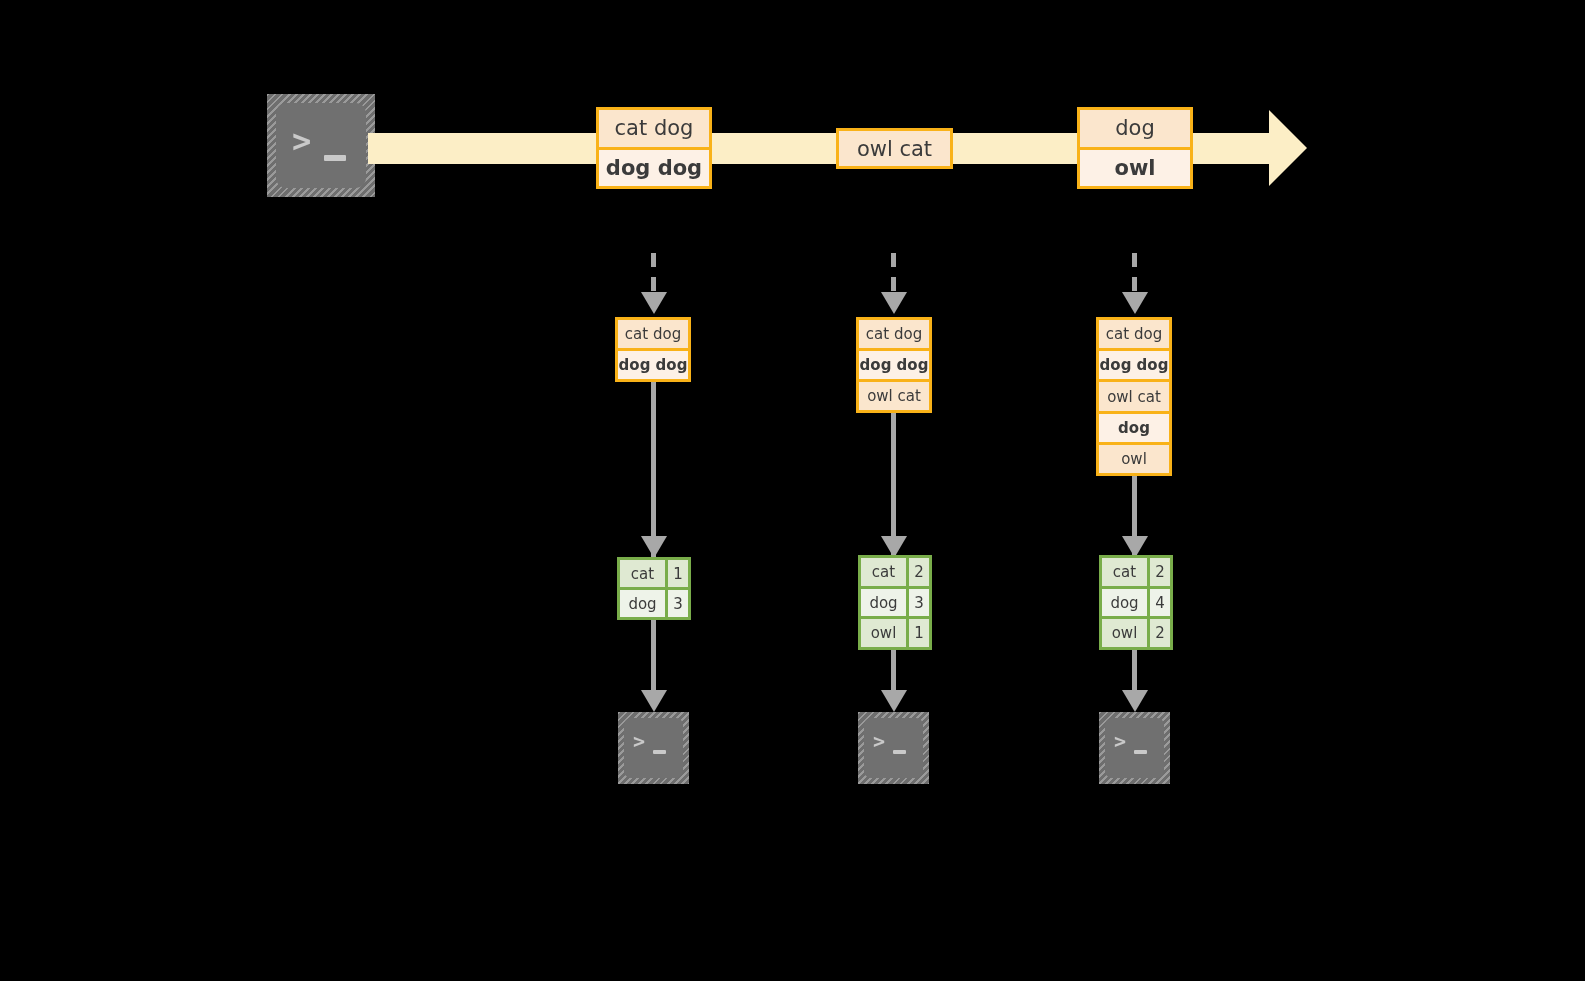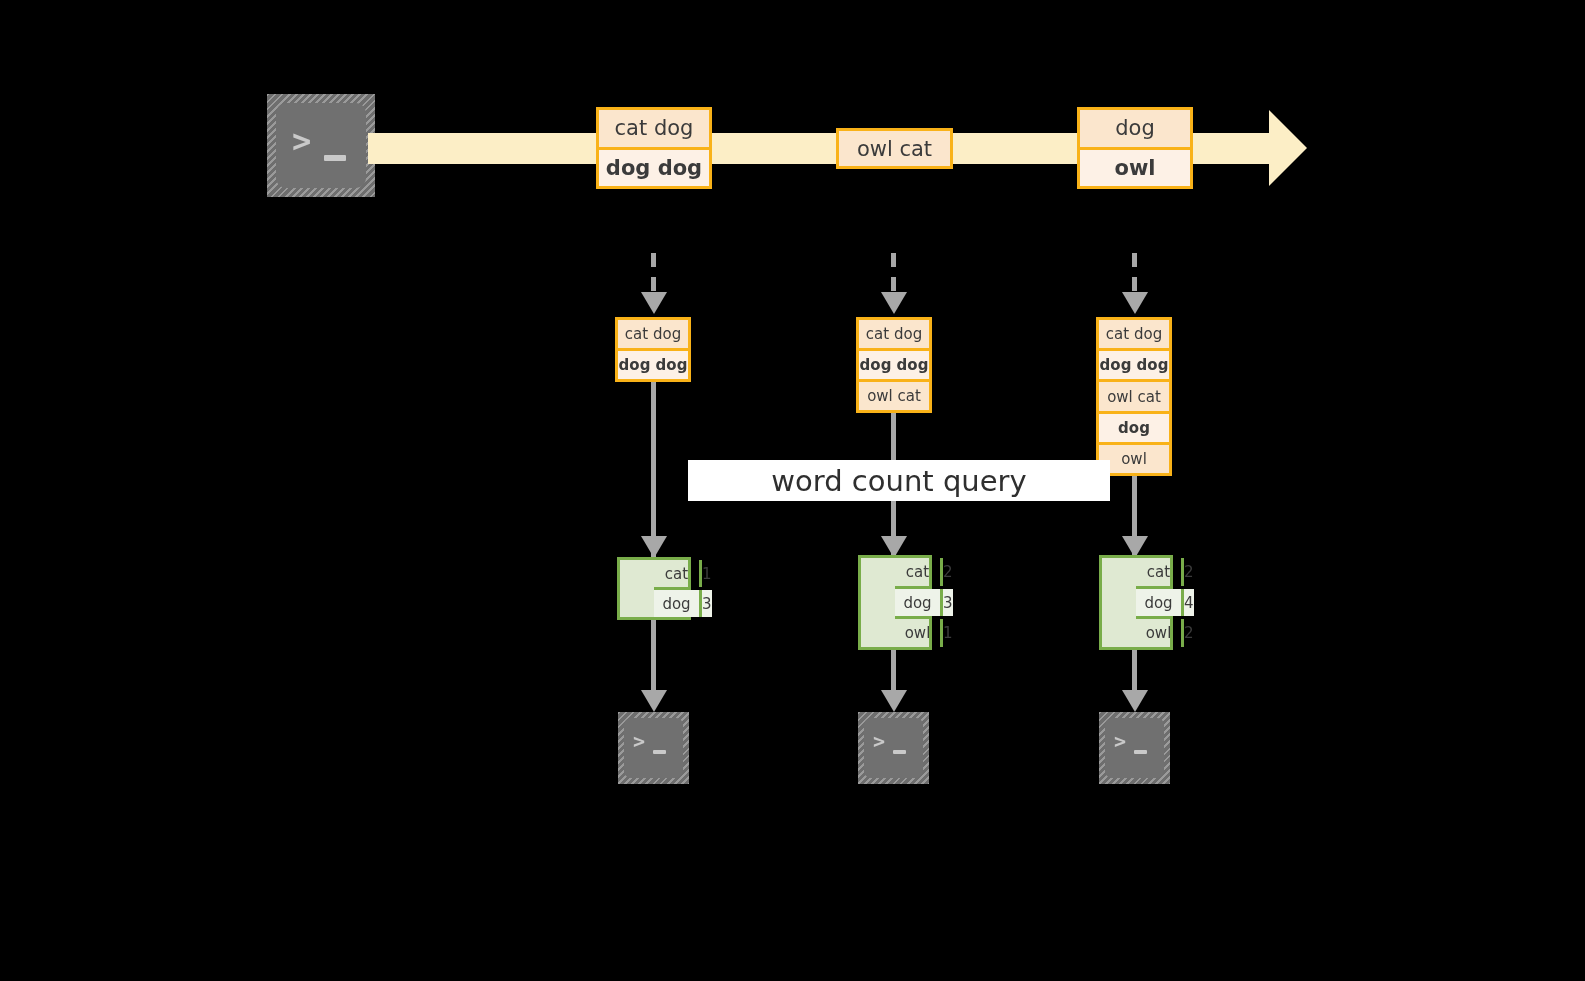--- a/index.html
+++ b/index.html
@@ -64,21 +64,21 @@
     white-space:nowrap;
   }
   .obox .row.alt{background:#fdf1e6;font-weight:bold;}
   .obox .row.sep{border-top:3px solid #f9b218;}
   
   .gbox{
     position:absolute;
     box-sizing:border-box;
     border:3px solid #79ad4a;
     background:#dfe9d2;
-    display:flex;flex-direction:column;padding-left:34px;
+    display:flex;flex-direction:column;
   }
   .gbox .grow{
     flex:1;
     display:flex;
     box-sizing:border-box;
   }
   .gbox .grow.sep{border-top:3px solid #79ad4a;}
   .gbox .gc-word{
     flex:0 0 48px;
     display:flex;align-items:center;justify-content:center;
@@ -177,23 +177,20 @@
 
   <div class="vline" style="left:651px;top:382px;height:176px;"></div>
   <div class="vhead" style="left:641px;top:536px;"></div>
 
   <div class="vline" style="left:891px;top:413px;height:145px;"></div>
   <div class="vhead" style="left:881px;top:536px;"></div>
 
   <div class="vline" style="left:1132px;top:476px;height:82px;"></div>
   <div class="vhead" style="left:1122px;top:536px;"></div>
 
-  <div class="banner" style="left:688px;top:460px;width:422px;height:41px;">
-    <span style="font-size:29px;">word count query</span>
-  </div>
 
   <div class="gbox" style="left:617px;top:557px;width:74px;height:63px;">
     <div class="grow">
       <div class="gc-word" style="font-size:15px;">cat</div>
       <div class="gc-num" style="font-size:15px;">1</div>
     </div>
     <div class="grow sep">
       <div class="gc-word alt" style="font-size:15px;">dog</div>
       <div class="gc-num alt" style="font-size:15px;">3</div>
     </div>

